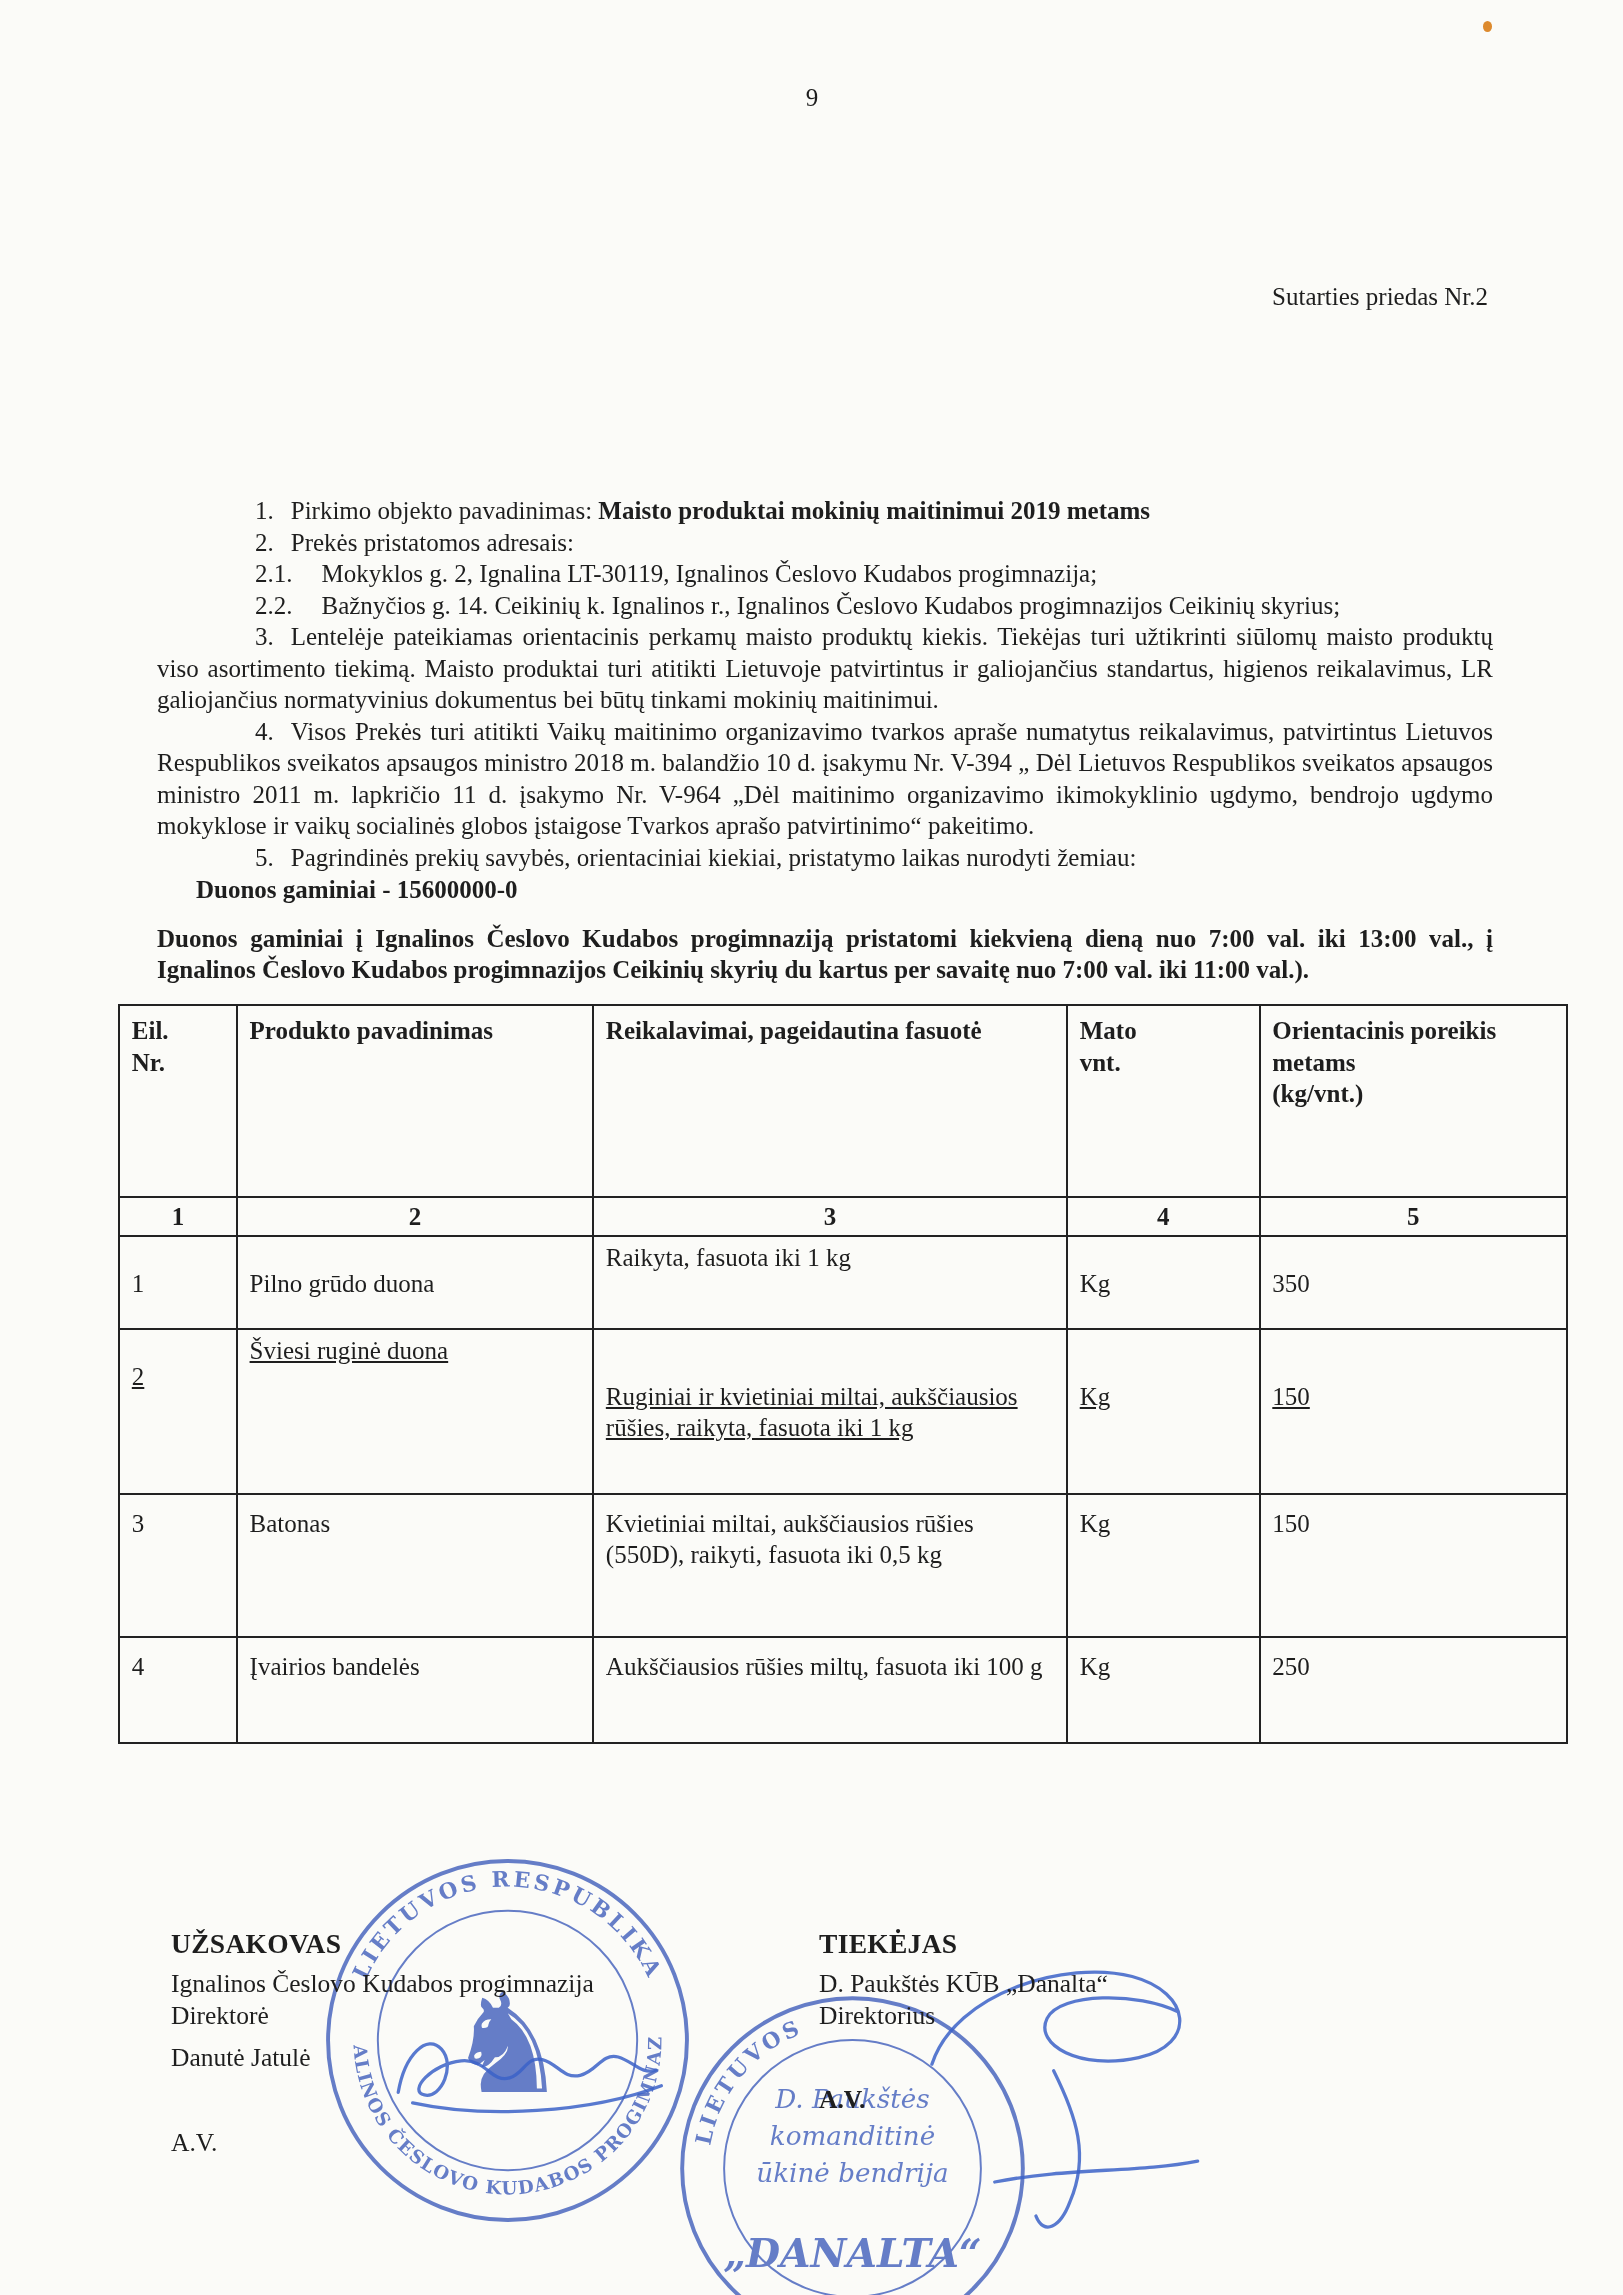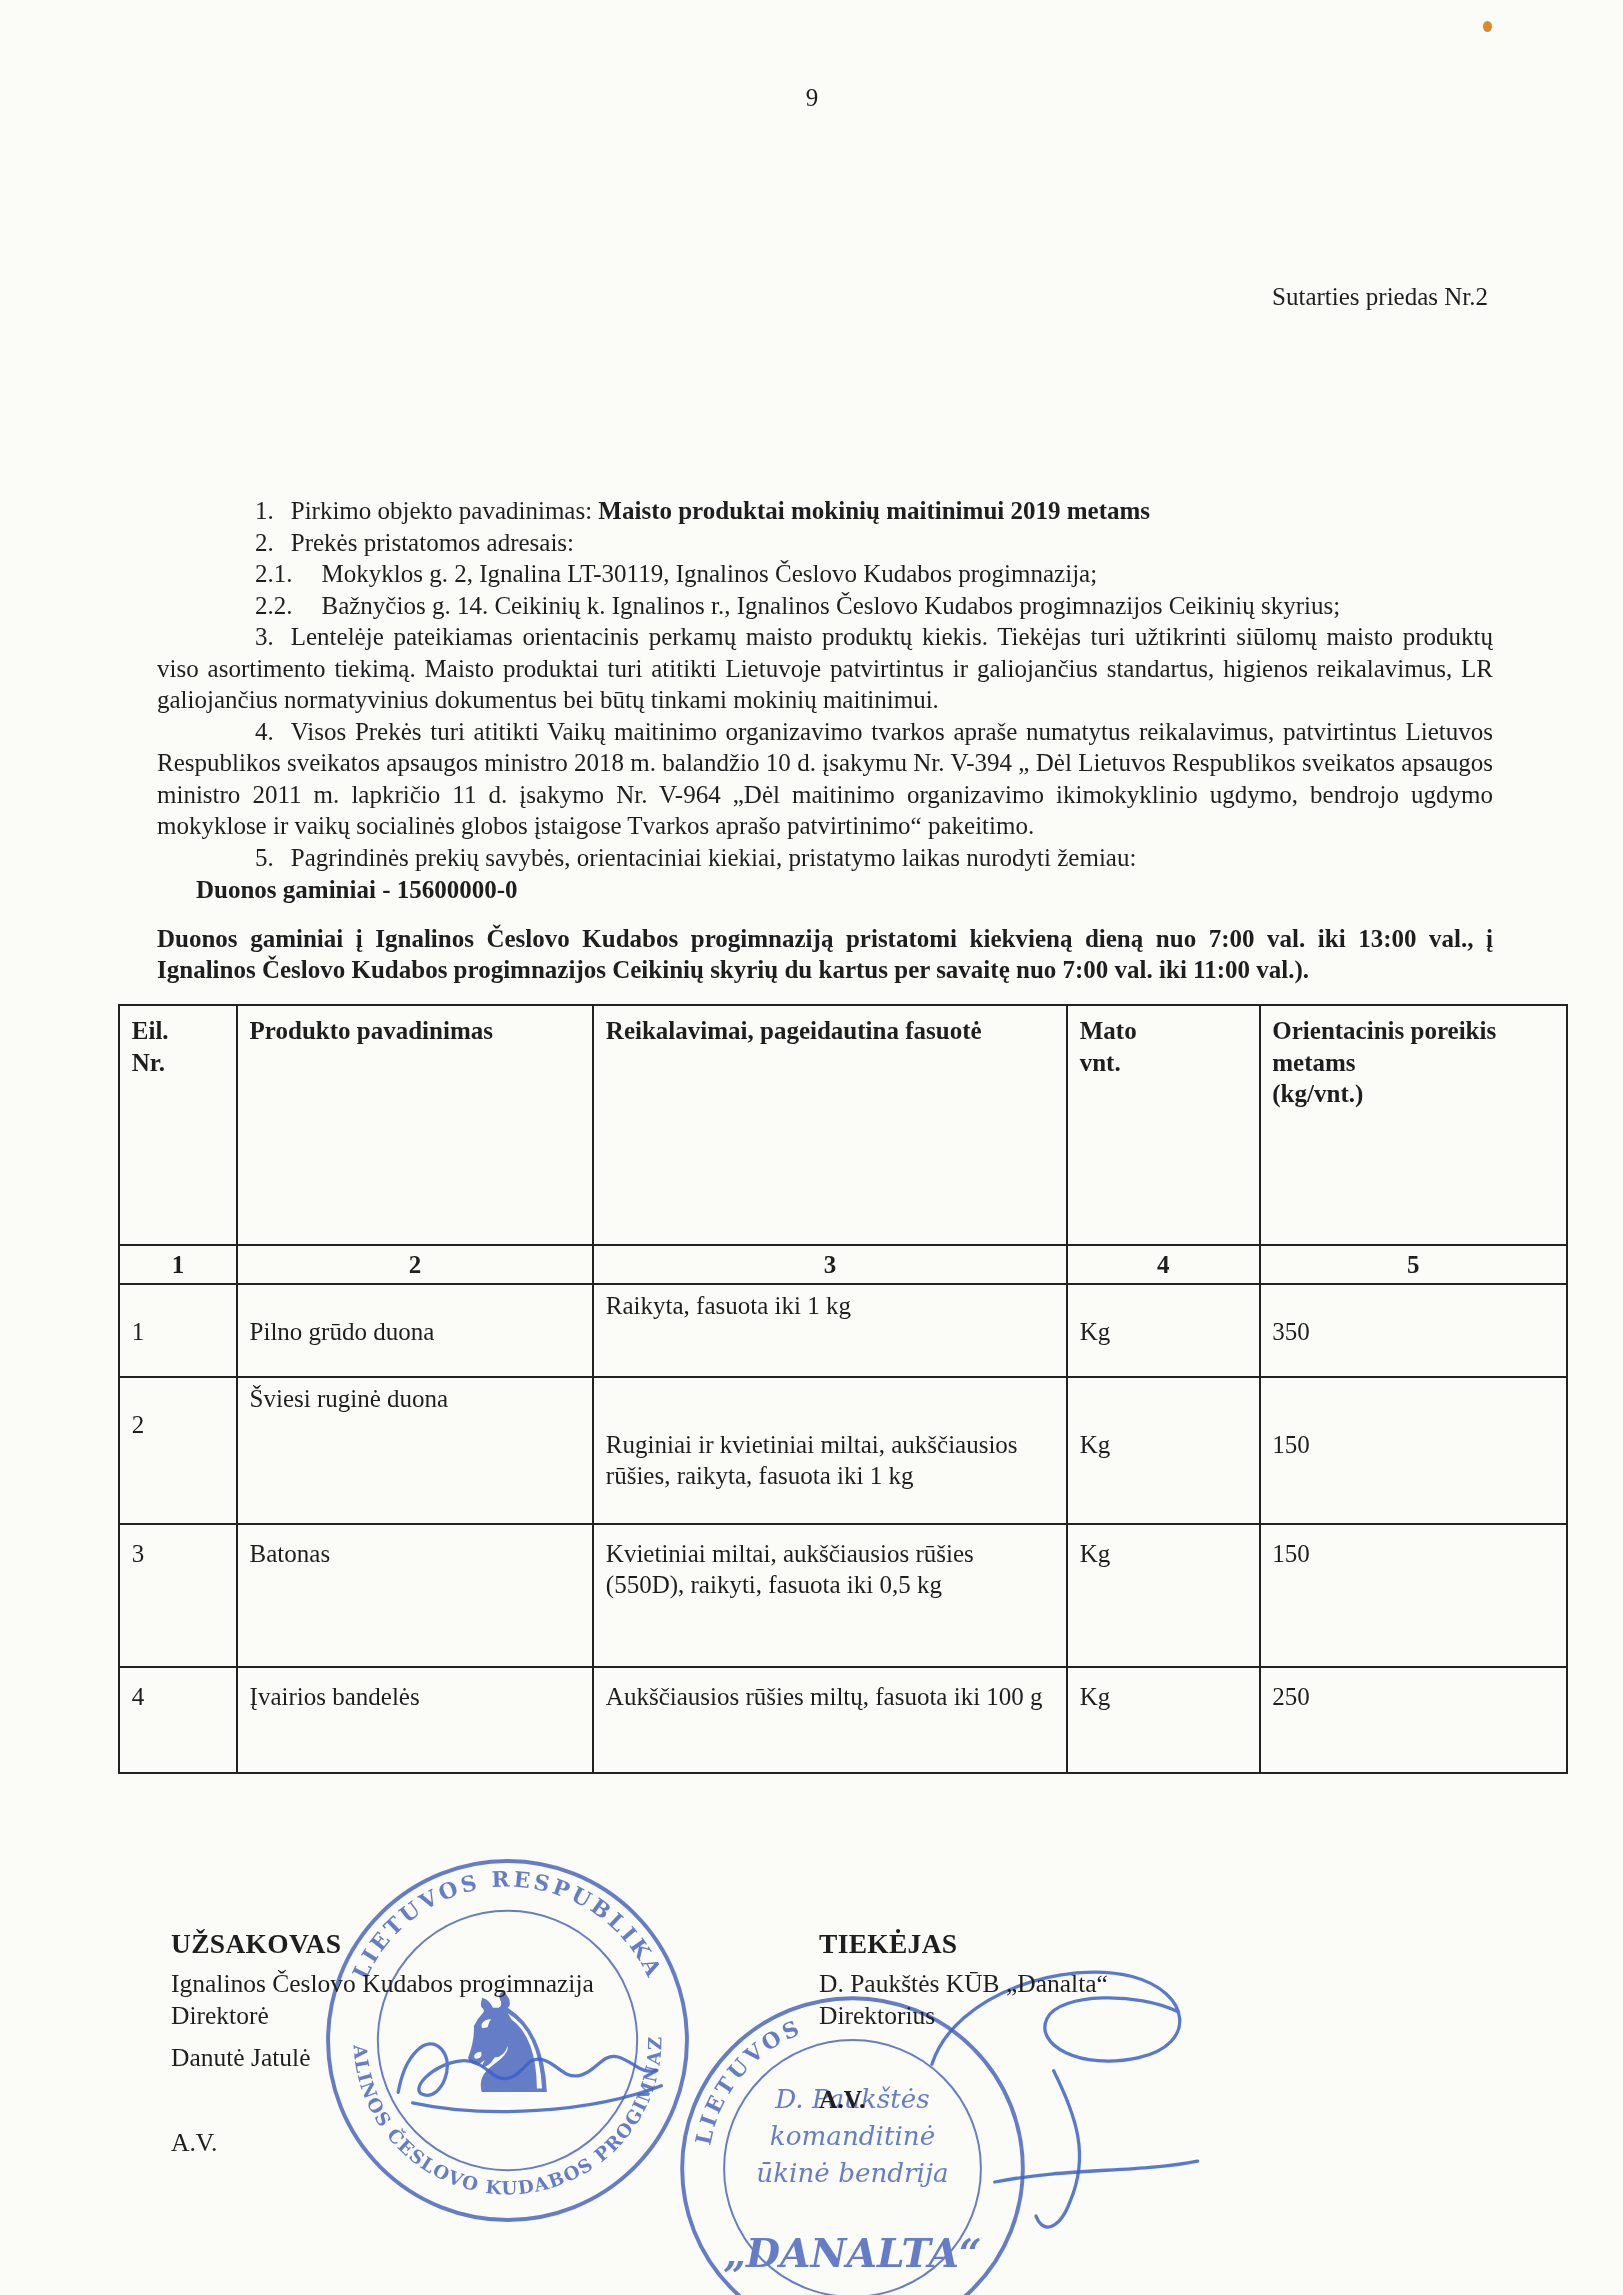--- a/index.html
+++ b/index.html
@@ -43,29 +43,29 @@
   }
   table.products th, table.products td {
     border: 2px solid #222;
     padding: 5.2px 11.8px;
     vertical-align: top;
     text-align: left;
   }
   table.products thead th {
     font-weight: bold;
     white-space: pre-line;
-    height: 240px;
+    height: 192px;
     padding-top: 9.2px;
   }
   th.c-center, td.c-center { text-align: center; }
   tr.numrow td { height: 37px; font-weight: bold; text-align: center; padding: 2.6px; }
   td.nr-cell { padding-left: 22px; }
 
   tr.r1 td { height: 93px; }
-  tr.r2 td { height: 147px; }
+  tr.r2 td { height: 165px; text-decoration: underline; }
   tr.r3 td { height: 143px; }
   tr.r4 td { height: 106px; }
   .pt-sm { padding-top: 13px !important; }
   .pt-md { padding-top: 31px !important; }
   .pt-lg { padding-top: 51px !important; }
 
   .sig-col { position: absolute; width: 641px; font-size: 25.5px; }
   .sig-left  { left: 171px;  top: 1927px; }
   .sig-right { left: 819px; top: 1927px; }
   .sig-role { font-weight: bold; font-size: 27.5px; letter-spacing: 0.3px; }

